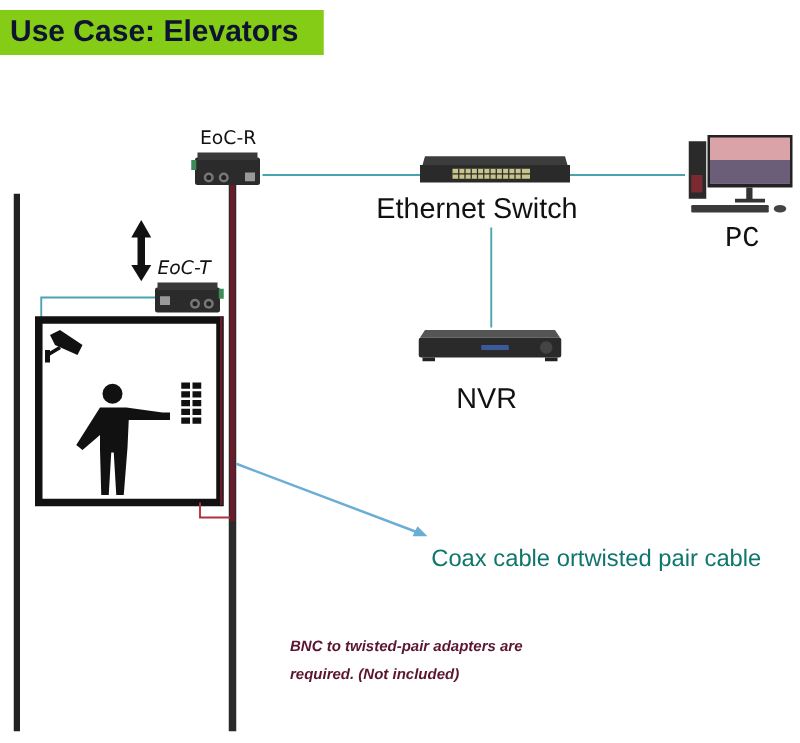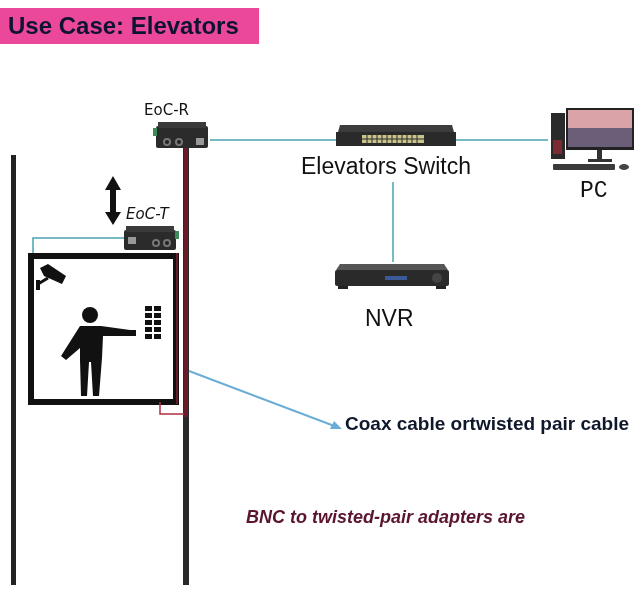--- a/index.html
+++ b/index.html
@@ -1,26 +1,26 @@
 <!DOCTYPE html>
 <html><head>
 <meta charset="utf-8">
 <style>
   html, body { margin: 0; padding: 0; background: #ffffff; }
   body { width: 640px; height: 594px; position: relative; overflow: hidden;
          font-family: "Liberation Sans", sans-serif; }
   .abs { position: absolute; }
-  .title-banner { left: 0; top: 8px; width: 259px; height: 36px; background: #ec4899;
+  .title-banner { left: 0; top: 8px; width: 259px; height: 36px; background: #84cc16;
     color: #0d1330; font-weight: bold; font-size: 24px; line-height: 36px;
     padding-left: 8px; box-sizing: border-box; }
   .lbl { color: #111; white-space: nowrap; }
   .lbl-eoc { font-family: "DejaVu Sans", sans-serif; font-size: 15px; }
   .lbl-big { font-size: 23px; }
-  .coax-label { left: 345px; top: 413px; font-size: 19px; font-weight: bold; color: #0f172a; }
-  .note { left: 246px; top: 506px; font-size: 18px; font-weight: bold; font-style: italic;
+  .coax-label { left: 345px; top: 437px; font-size: 19px; font-weight: normal; color: #0f766e; }
+  .note { left: 232px; top: 506px; font-size: 12px; font-weight: bold; font-style: italic;
           color: #5a1530; line-height: 22px; }
   svg.diagram { position: absolute; left: 0; top: 0; }
 </style>
 </head>
 <body>
 
 <div class="abs title-banner">Use Case: Elevators</div>
 
 <svg class="diagram" width="640" height="594" viewBox="0 0 640 594">
 
@@ -133,23 +133,24 @@
     <rect x="145" y="334" width="7" height="5"></rect>
       <rect x="154" y="334" width="7" height="5"></rect>
   </g>
 
   <g>
     <line x1="189" y1="371" x2="337" y2="427" stroke="#6aaed6" stroke-width="2"></line>
     <polygon points="342,429 330,429 334,421" fill="#6aaed6"></polygon>
   </g>
 </svg>
 
-<div class="abs lbl lbl-eoc" style="left:144px; top:101px;text-align:right;">EoC-R</div>
+<div class="abs lbl lbl-eoc" style="left:160px; top:101px;text-align:right;">EoC-R</div>
 <div class="abs lbl lbl-eoc" style="left:126px; top:205px;font-style:italic;">EoC-T</div>
-<div class="abs lbl lbl-big" style="left:301px; top:153px;">Elevators Switch</div>
+<div class="abs lbl lbl-big" style="left:301px; top:153px;">Ethernet Switch</div>
 <div class="abs lbl lbl-big" style="left:580px; top:178px;font-family:Liberation Mono, monospace;">PC</div>
 <div class="abs lbl lbl-big" style="left:365px; top:305px;text-align:center;">NVR</div>
 
 <div class="abs coax-label">Coax cable ortwisted pair cable</div>
 
 <div class="abs note">
   <div>BNC to twisted-pair adapters are</div>
+  <div>required. (Not included)</div>
 </div>
 
 </body></html>

